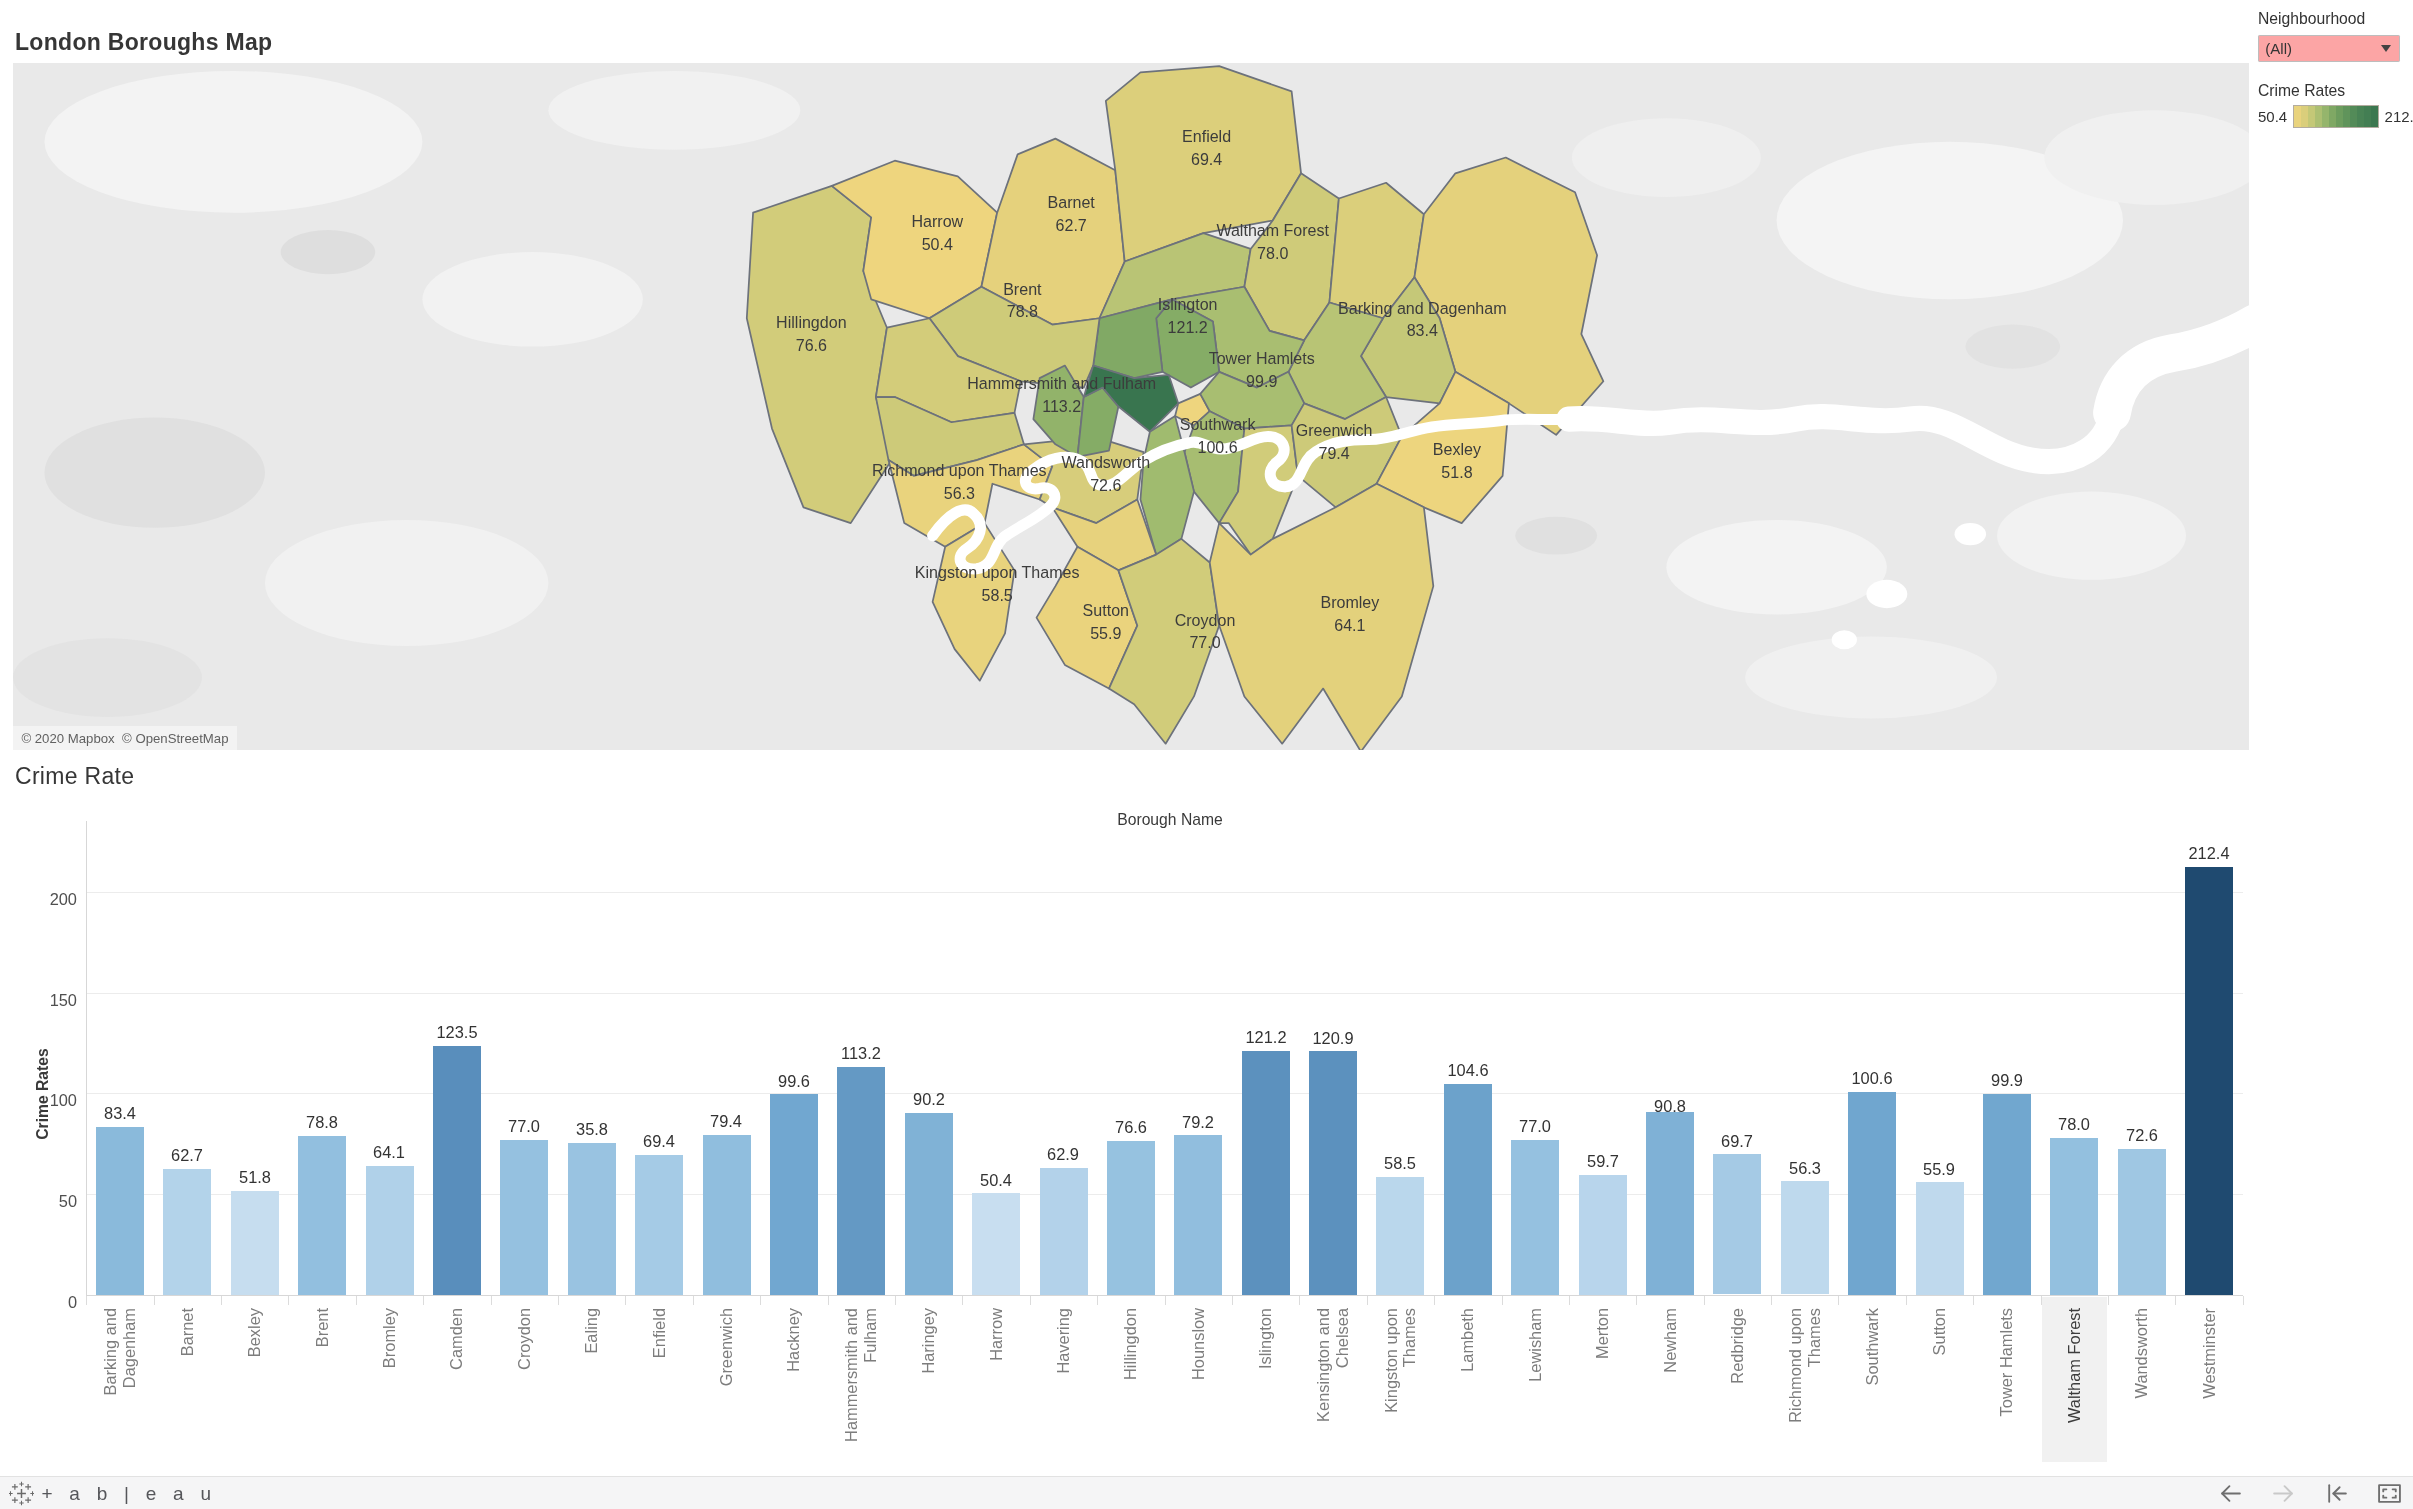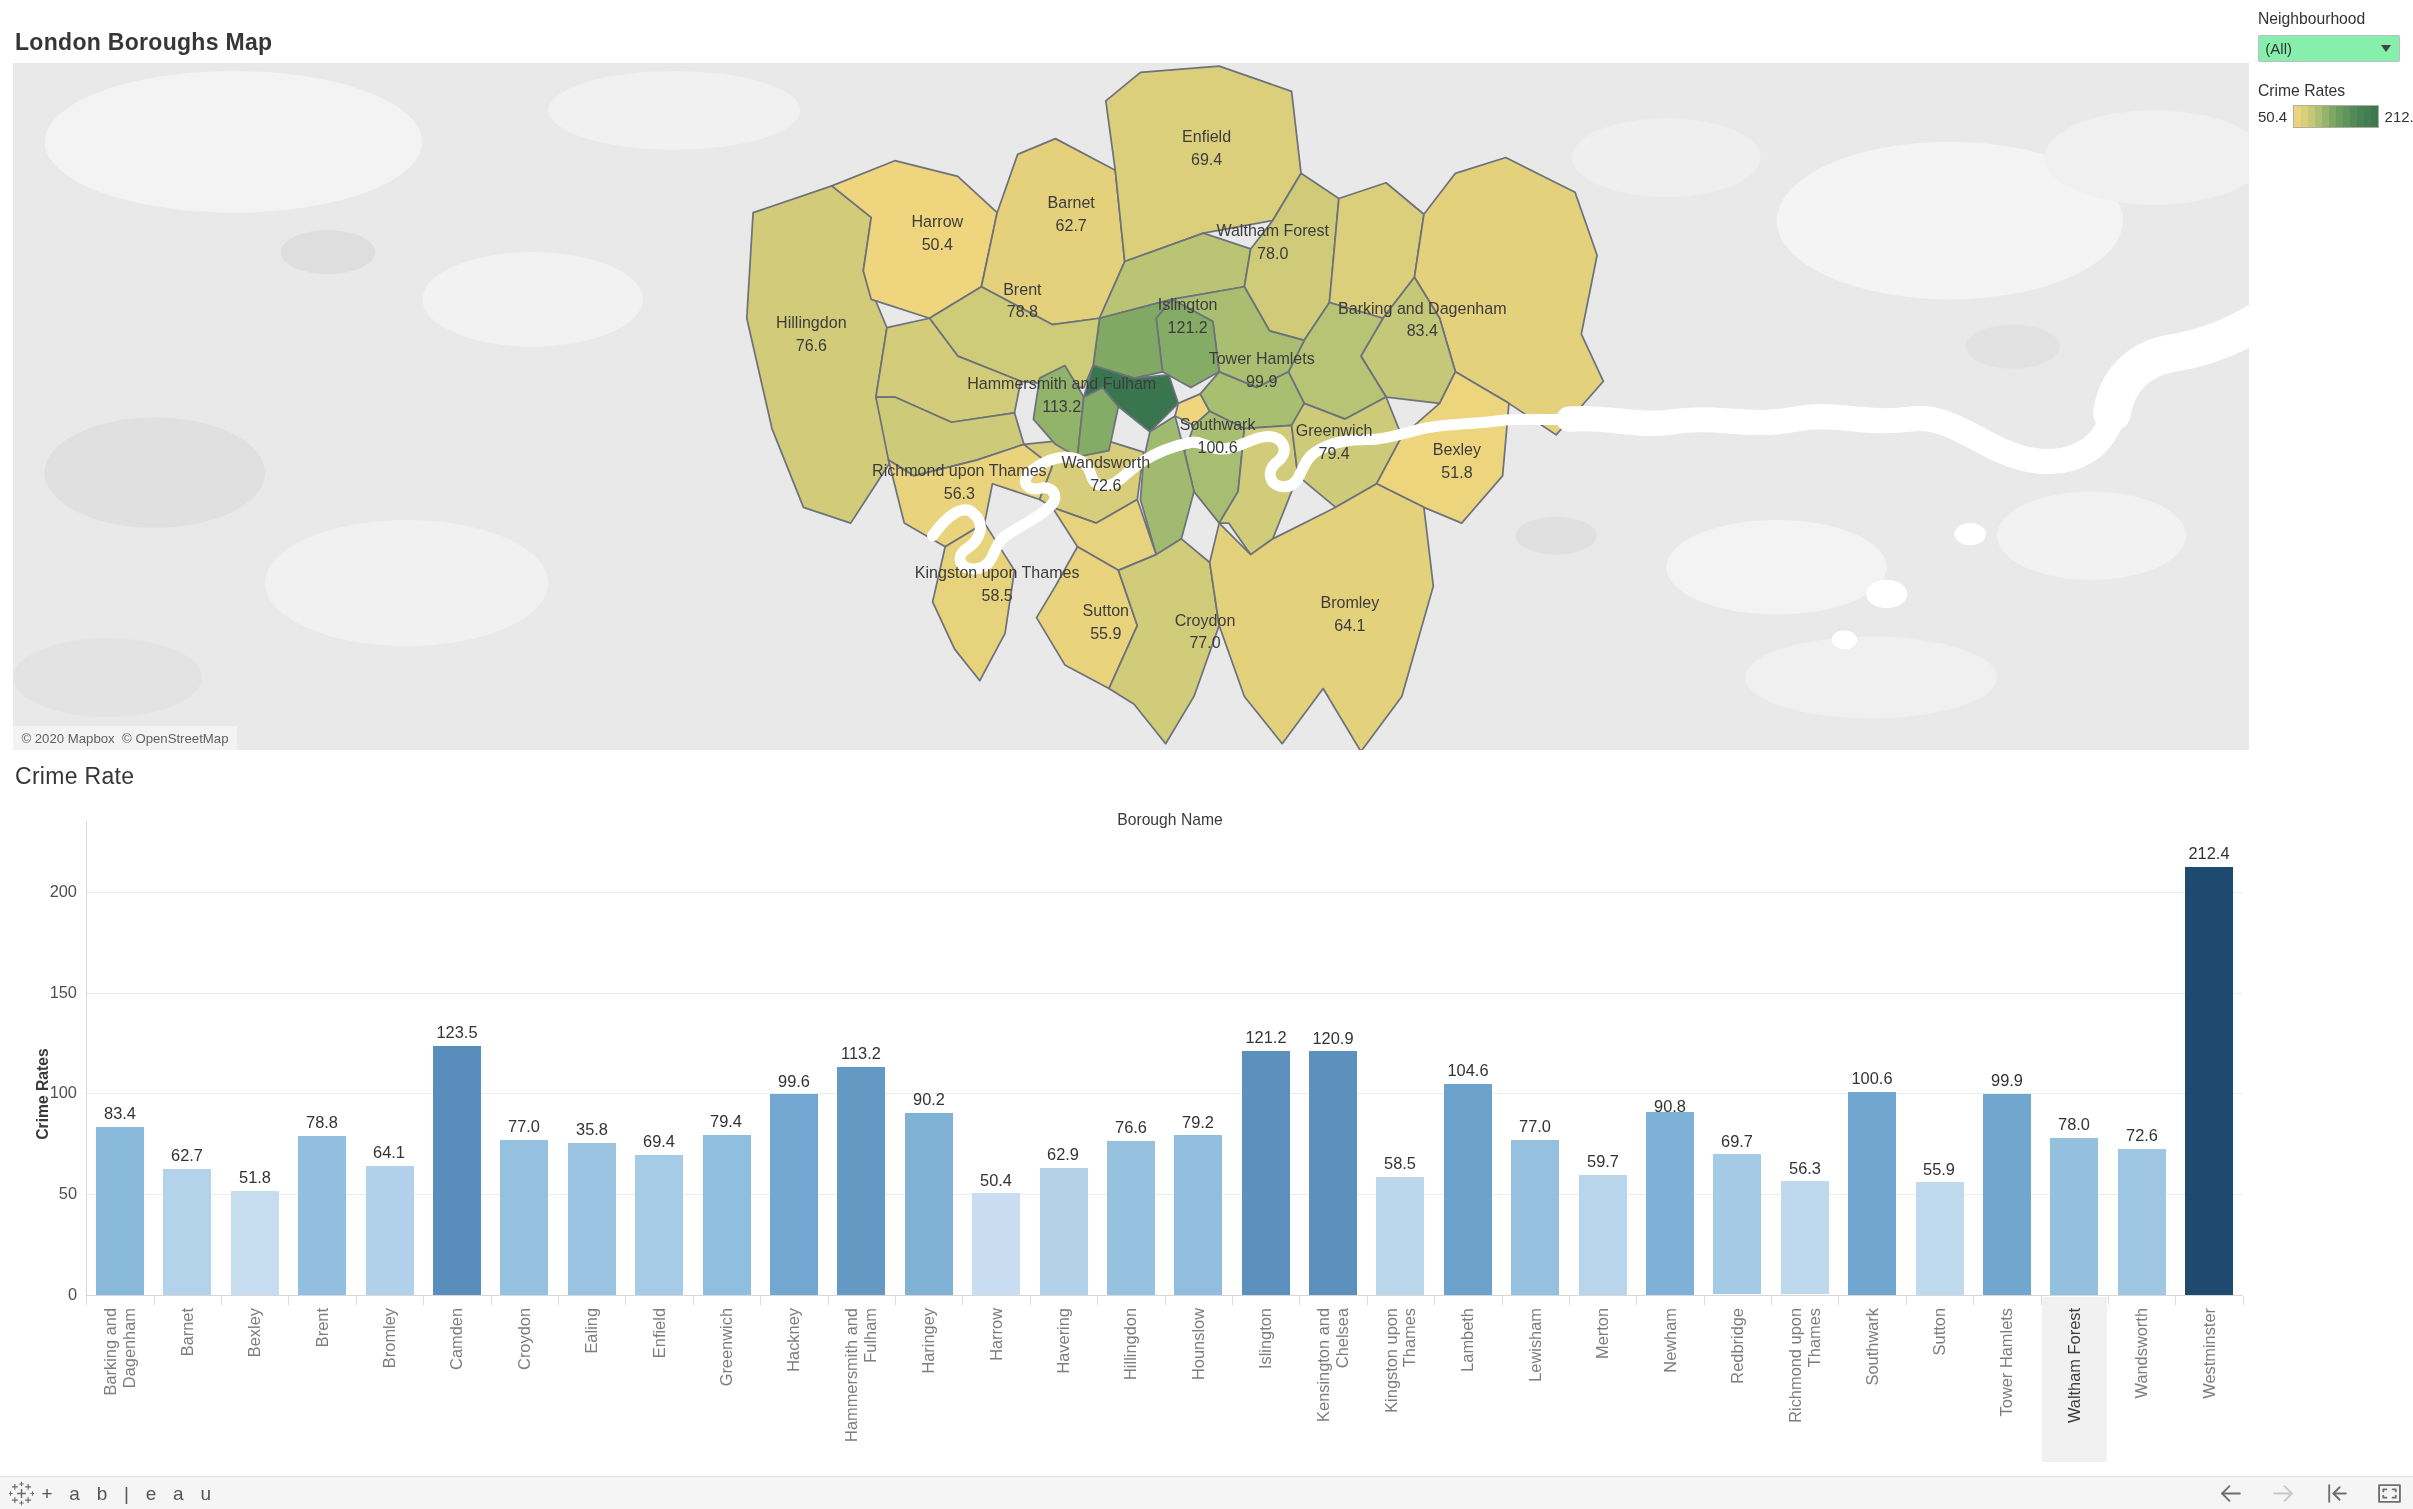--- a/index.html
+++ b/index.html
@@ -6,31 +6,31 @@
   body{width:2413px;height:1509px;position:relative;overflow:hidden;}
   .abs{position:absolute;}
   .sec-title{font-size:23px;color:#363636;letter-spacing:0.3px;}
   
   #map-area{left:12.6px;top:63px;width:2236px;height:687px;background:#e9e9e9;overflow:hidden;}
   #attribution{left:0px;bottom:0px;background:rgba(245,245,245,.85);color:#616161;font-size:13.2px;
     padding:4.4px 8.8px;white-space:pre;}
   
   .panel-label{font-size:15.7px;color:#333;}
   #dropdown{left:2258px;top:35px;width:140px;height:25px;border:1.3px solid #bdbdbd;border-radius:1.3px;
-    background:#86efac;display:flex;align-items:center;}
+    background:#fca5a5;display:flex;align-items:center;}
   #dropdown .val{font-size:15px;color:#333;padding-left:6.3px;flex:1;}
   #dropdown .caret{width:0;height:0;border-left:5.7px solid transparent;border-right:5.7px solid transparent;
     border-top:7.6px solid #434343;margin-right:7.6px;}
   #legend-row{left:2258px;top:105px;display:flex;align-items:center;gap:5.7px;}
   #legend-row .num{font-size:15px;color:#333;}
   #legend-steps{display:flex;border:1.3px solid #b3aca0;height:21.4px;}
   #legend-steps div{width:7px;height:21.4px;}
   
   .grid{left:86px;width:2157px;height:1.3px;background:#ececec;}
-  .ytick{width:57px;text-align:right;font-size:16.4px;color:#4f4f4f;}
+  .ytick{width:57px;text-align:right;font-size:16.4px;color:#4f4f4f;margin-top:8px;}
   .bar{position:absolute;}
   .bar-label{position:absolute;font-size:16.4px;color:#333;text-align:center;width:88px;}
   .xlab{position:absolute;transform-origin:0 0;transform:rotate(-90deg) translateX(-100%);
     white-space:nowrap;font-size:16.4px;line-height:19px;height:19px;color:#7d7d7d;}
   .slot-tick{position:absolute;width:1.3px;height:8.8px;background:#dcdcdc;}
   #yaxis-title{left:-39px;top:1085px;width:164px;text-align:center;font-size:15.7px;font-weight:bold;
     color:#3a3a3a;transform:rotate(-90deg);}
   
   #footer{left:0;top:1476px;width:2413px;height:33px;background:#f5f5f6;border-top:1.3px solid #e2e2e2;
     display:flex;align-items:center;}

